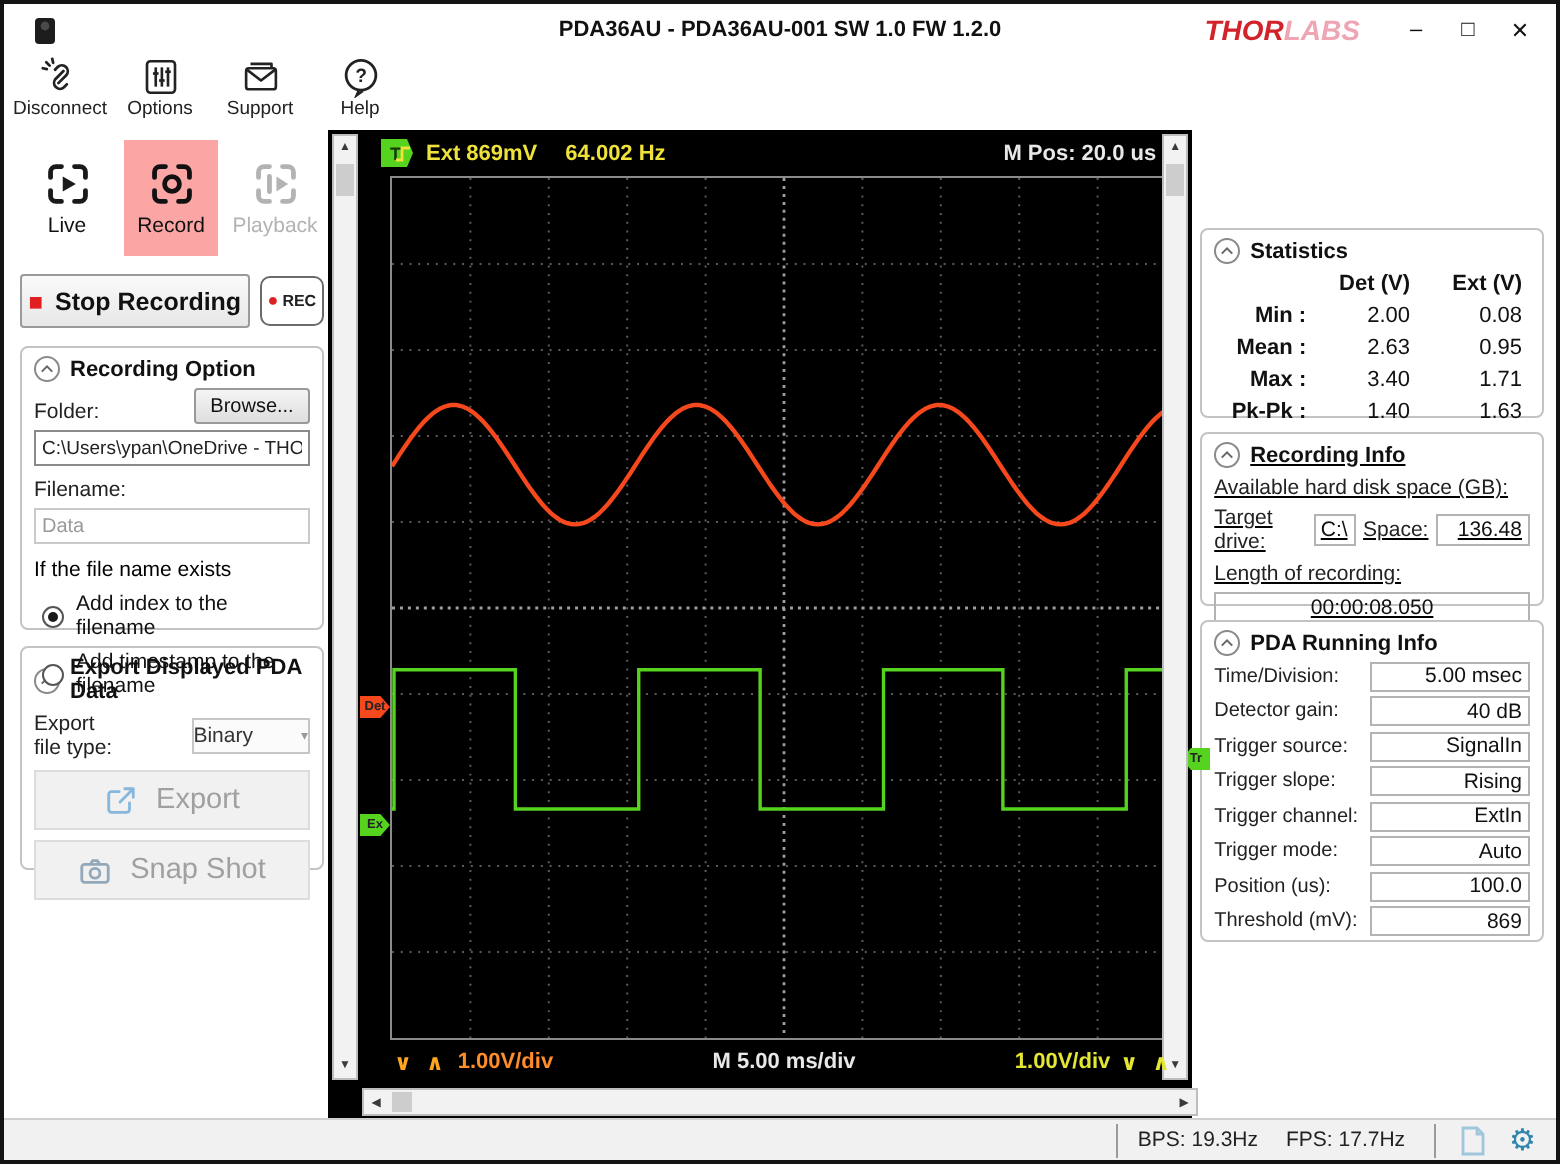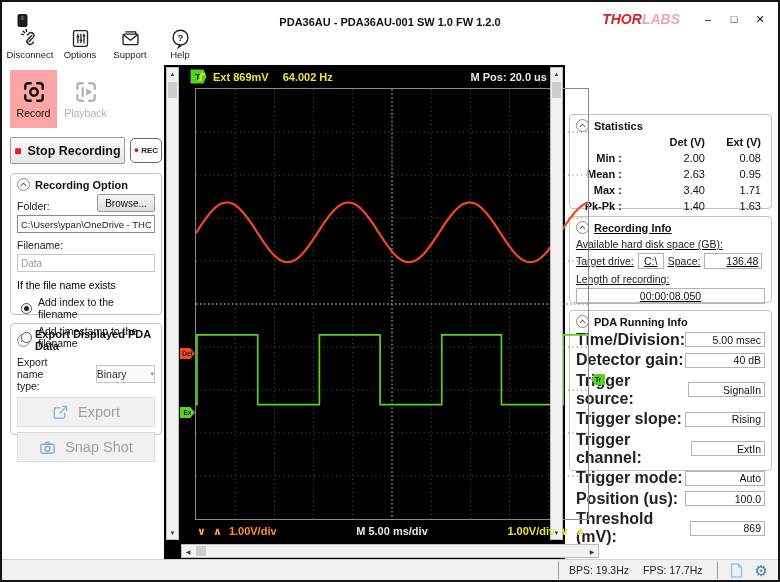--- a/index.html
+++ b/index.html
@@ -2,21 +2,21 @@
 <html><head>
 <meta charset="utf-8">
 <style>
   * { margin:0; padding:0; box-sizing:border-box; }
   html,body { width:780px; height:582px; overflow:hidden; background:#555;
     font-family:"Liberation Sans","DejaVu Sans",sans-serif; }
   .window { width:780px; height:582px; border:2px solid #141414; background:#fff;
     display:flex; flex-direction:column; position:relative; }
 
   
-  .titlebar { height:26px; position:relative; display:flex; align-items:flex-end;
+  .titlebar { height:26px; position:relative; display:flex; align-items:center;
     padding:0 6px; background:#fff; flex:0 0 auto;gap:20px; }
   .app-icon { width:13px; height:15px; margin-left:8px; }
   .win-title { position:absolute; left:50%; transform:translateX(-50%);
     font-size:11px; font-weight:bold; color:#111; white-space:nowrap; }
   .tb-right { margin-left:auto; display:flex; align-items:center; gap:2px; }
   .logo { font-size:14px; font-style:italic; font-weight:bold; letter-spacing:0; margin-right:14px; white-space:nowrap; }
   .logo .thor { color:#d2232a; }
   .logo .labs { color:#efa6b4; }
   .win-btn { width:24px; height:18px; display:flex; align-items:center; justify-content:center;
     font-size:11px; color:#111; cursor:default; }
@@ -132,21 +132,21 @@
   .ri-line { font-size:10.5px; margin-top:4px; color:#222; }
   .ri-row { display:flex; align-items:center; gap:4px; margin-top:3px; }
   .val-box { border:1px solid #b3b3b3; height:16px; font-size:10.5px; color:#111;
     display:flex; align-items:center; }
   .drive-box { width:26px; justify-content:center; }
   .space-box { width:58px; justify-content:flex-end; padding-right:3px; }
   .len-box { width:100%; justify-content:center; margin-top:3px; }
 
   .pda-box { height:161px; }
   .pda-row { display:flex; align-items:center; justify-content:space-between; margin-top:2.5px; }
-  .pda-row .small-label { font-size:16px;font-weight:bold; }
+  .pda-row .small-label { font-size:10px; }
   .pda-val { width:80px; height:15px; justify-content:flex-end; padding-right:3px; font-size:10.5px; }
 
   
   .statusbar { height:23px; background:#f1f1f1; border-top:1px solid #cfcfcf; display:flex;
     align-items:center; justify-content:flex-end; padding-right:10px; flex:1; }
   .sb-sep { width:1px; height:17px; background:#9a9a9a; }
   .sb-txt { font-size:10.5px; color:#222; }
   .sb-txt.bps { margin:0 14px 0 10px; }
   .sb-txt.fps { margin-right:14px; }
   .sb-doc { margin:0 12px 0 12px; }
@@ -207,20 +207,30 @@
         <text x="12" y="15" text-anchor="middle" font-size="11" font-weight="bold" fill="#222">?</text>
       </svg>
       <div class="tool-label">Help</div>
     </div>
   </div>
 
   <div class="main">
 
     <div class="left-panel">
       <div class="modes">
+        <div class="mode-btn">
+          <svg viewBox="0 0 22 22" fill="none" stroke="#1a1a1a" stroke-width="2.2" stroke-linecap="round">
+            <path d="M3 8 V5.5 a2.5 2.5 0 0 1 2.5-2.5 H8"></path>
+              <path d="M14 3 h2.5 A2.5 2.5 0 0 1 19 5.5 V8"></path>
+            <path d="M19 14 v2.5 a2.5 2.5 0 0 1-2.5 2.5 H14"></path>
+              <path d="M8 19 H5.5 A2.5 2.5 0 0 1 3 16.5 V14"></path>
+            <path d="M8.6 7.6 l6 3.4 -6 3.4 z" fill="#1a1a1a" stroke="none"></path>
+          </svg>
+          <span>Live</span>
+        </div>
         <div class="mode-btn active">
           <svg viewBox="0 0 22 22" fill="none" stroke="#111" stroke-width="2.2" stroke-linecap="round">
             <path d="M3 8 V5.5 a2.5 2.5 0 0 1 2.5-2.5 H8"></path>
               <path d="M14 3 h2.5 A2.5 2.5 0 0 1 19 5.5 V8"></path>
             <path d="M19 14 v2.5 a2.5 2.5 0 0 1-2.5 2.5 H14"></path>
               <path d="M8 19 H5.5 A2.5 2.5 0 0 1 3 16.5 V14"></path>
             <circle cx="11" cy="11" r="3.4"></circle>
           </svg>
           <span>Record</span>
         </div>
@@ -278,21 +288,21 @@
       <div class="groupbox ex-box">
         <div class="gb-title">
           <span class="chev">
             <svg viewBox="0 0 8 5">
                 <path d="M1 4 L4 1 L7 4" fill="none" stroke="#666" stroke-width="1.2"></path>
               </svg>
           </span>
           <span>Export Displayed PDA Data</span>
         </div>
         <div class="ft-row">
-          <span class="small-label">Export name type:</span>
+          <span class="small-label">Export file type:</span>
           <div class="dropdown">
             <span>Binary</span>
             <span class="dd-arrow">▾</span>
           </div>
         </div>
         <div class="big-btn">
           <svg viewBox="0 0 18 18" fill="none" stroke="#86b7dc" stroke-width="1.5" stroke-linecap="round" stroke-linejoin="round">
             <path d="M8 4 H4 a1.5 1.5 0 0 0-1.5 1.5 v8 A1.5 1.5 0 0 0 4 15 h8 a1.5 1.5 0 0 0 1.5-1.5 V10"></path>
             <path d="M8.5 9.5 L15.5 2.5 M11 2.5 h4.5 V7"></path>
           </svg>

